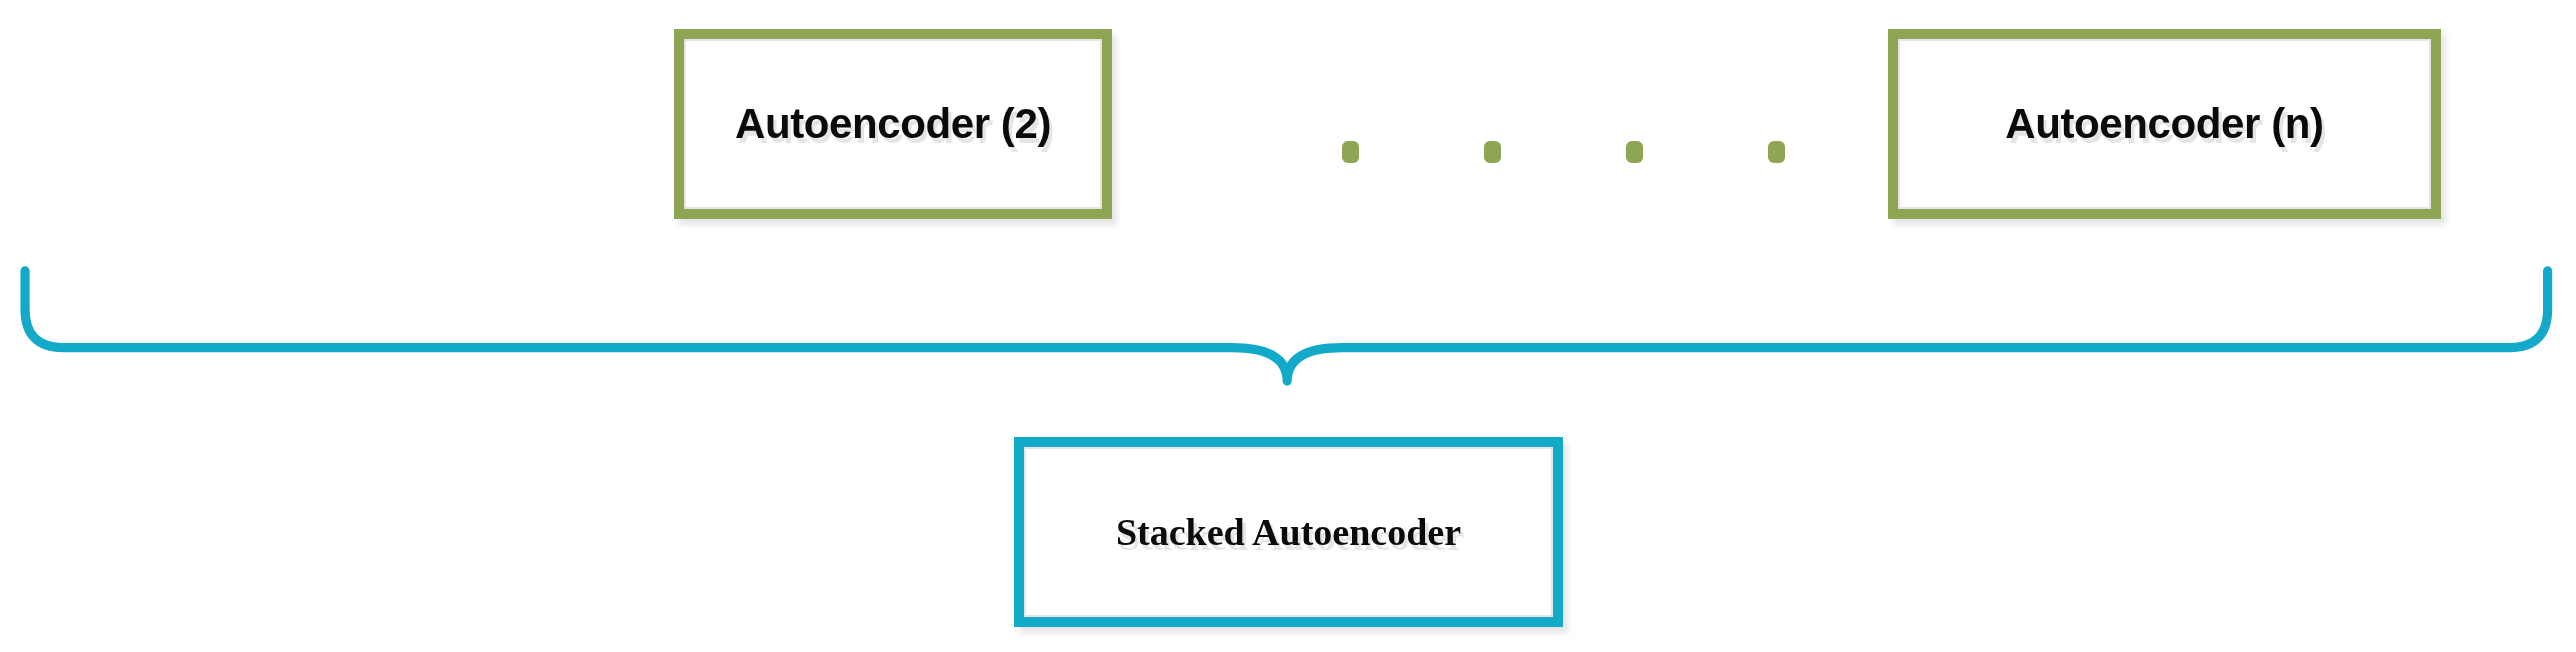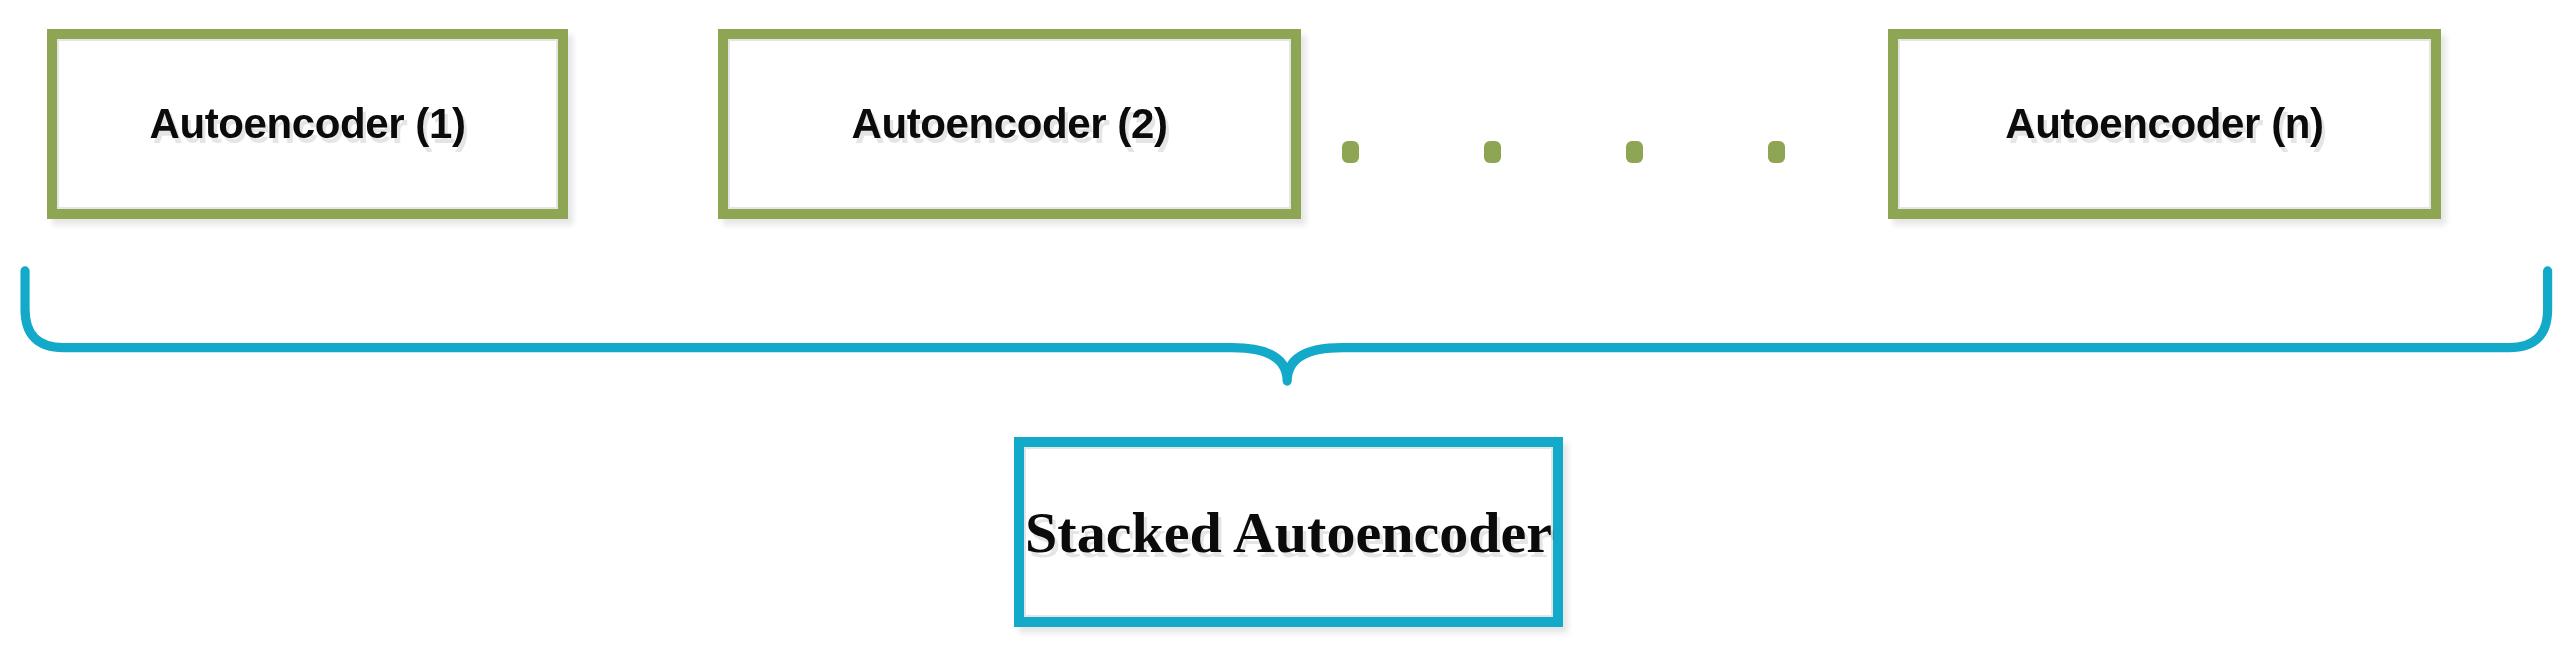--- a/index.html
+++ b/index.html
@@ -89,36 +89,33 @@
     position: absolute;
     left: 0; top: 0; right: 0; bottom: 0;
     border: 2.5px solid #e3e5e6;
     pointer-events: none;
   }
   #stacked-label {
     position: relative;
     z-index: 2;
     font-family: "Liberation Serif", serif;
     font-weight: bold;
-    font-size: 58px;
+    font-size: 38px;
     color: #0b0b0b;
     white-space: nowrap;
     text-shadow: 3.3px 5px 0 rgba(0,0,0,0.10);
   }
 </style>
 </head>
 <body>
 
 <div id="canvas">
 
-  <div class="ae-box" id="ae-box-1" style="left: 47px; top: 29px; width: 521px; height: 190px; border-color: rgb(142, 165, 83);">
-    <span class="ae-label">Autoencoder (1)</span>
-  </div>
 
-  <div class="ae-box" id="ae-box-2" style="left: 674px; top: 29px; width: 583px; height: 190px; border-color: rgb(142, 165, 83); margin-left: 44px;">
+  <div class="ae-box" id="ae-box-2" style="left: 674px; top: 29px; width: 438px; height: 190px; border-color: rgb(142, 165, 83);">
     <span class="ae-label">Autoencoder (2)</span>
   </div>
 
   <div class="ae-box" id="ae-box-n" style="left: 1888px; top: 29px; width: 553px; height: 190px; border-color: rgb(142, 165, 83);">
     <span class="ae-label">Autoencoder (n)</span>
   </div>
 
   <div id="dots-group">
     <span class="dot" style="left: 1342px; top: 141px; background: rgb(142, 165, 83);"></span>
     <span class="dot" style="left: 1484px; top: 141px; background: rgb(142, 165, 83);"></span>

